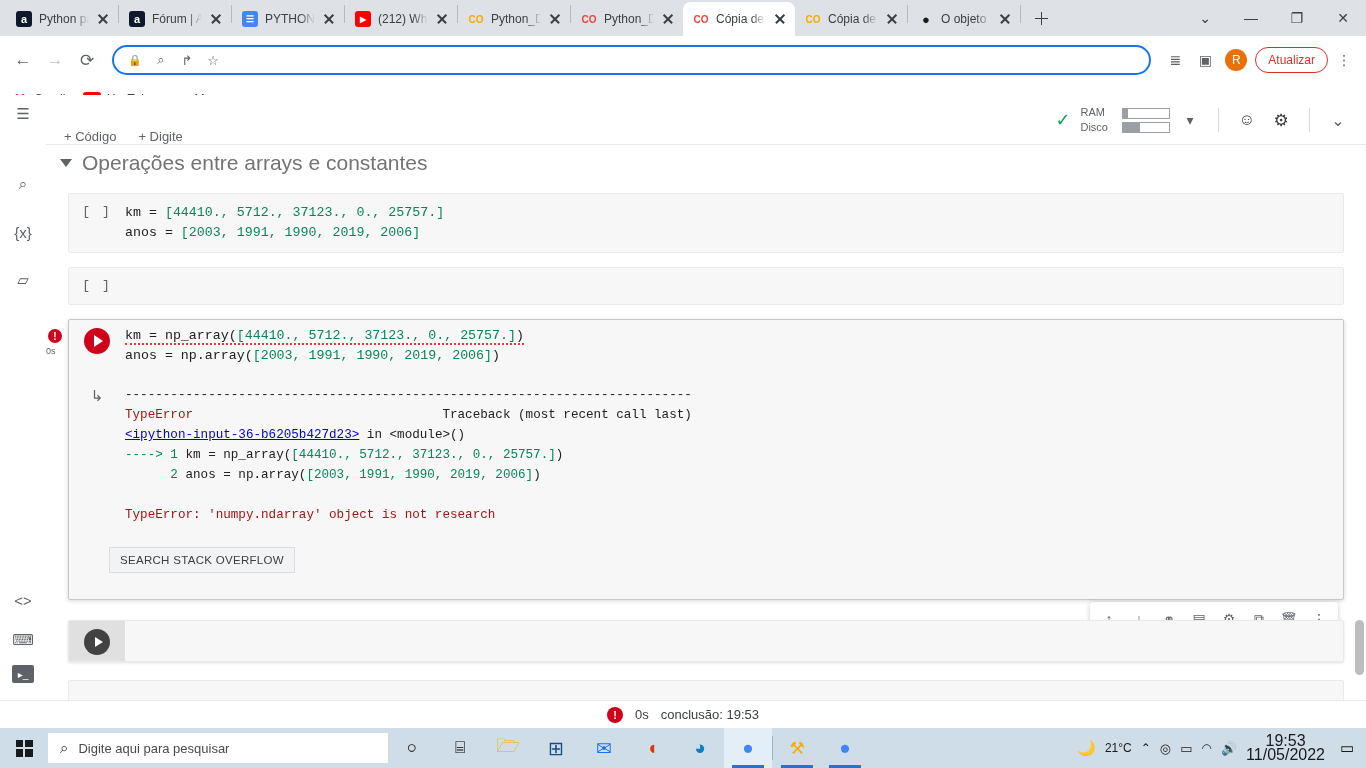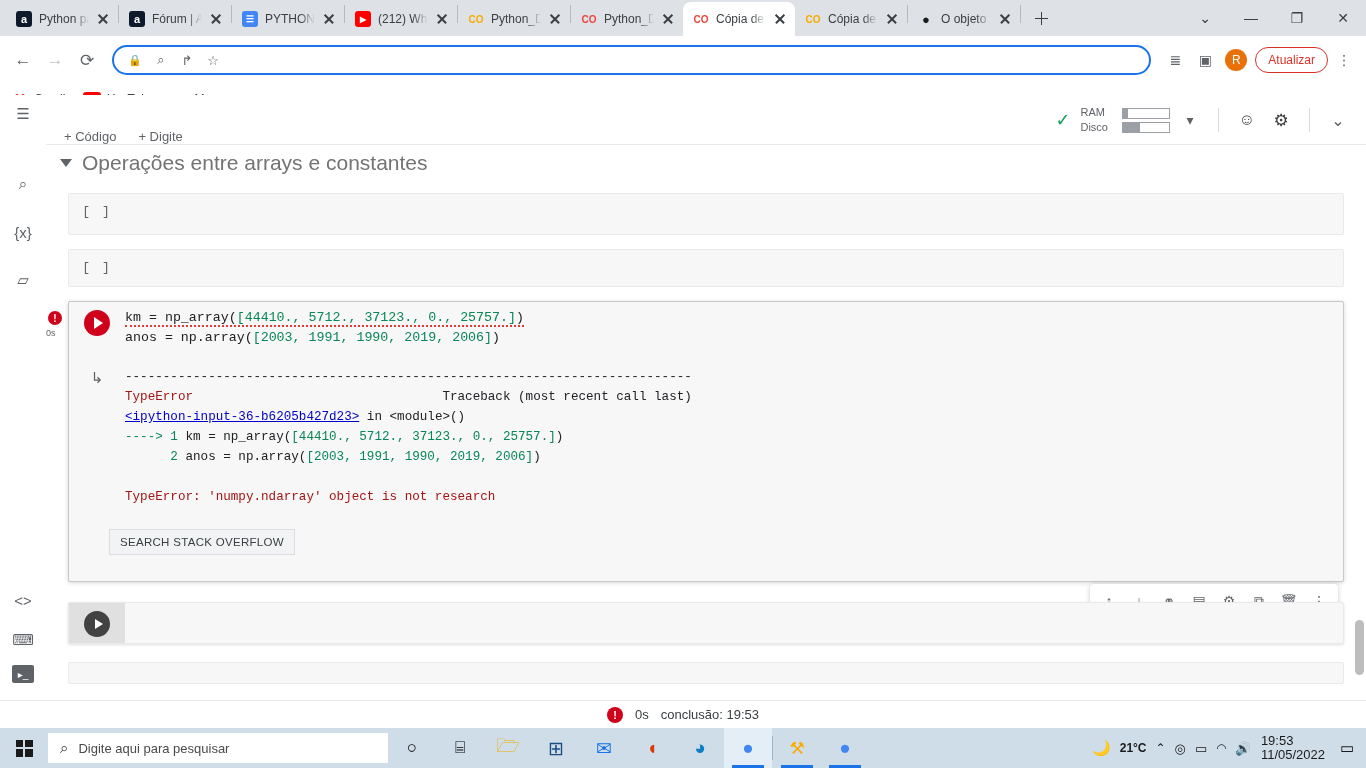--- a/index.html
+++ b/index.html
@@ -134,21 +134,21 @@
   .startbtn { width:48px; height:40px; display:flex; align-items:center; justify-content:center; }
   .winlogo { width:17px; height:17px; display:grid; grid-template-columns:1fr 1fr; grid-template-rows:1fr 1fr; gap:2px; }
   .winlogo i { background:#1a1a1a; display:block; }
   .searchbox { width:340px; height:30px; background:#ffffff; display:flex; align-items:center; gap:10px; padding:0 12px; font-size:13px; color:#3c4043; }
   .tbk { width:48px; height:40px; display:flex; align-items:center; justify-content:center; position:relative; }
   .tbk.active { background:#e3eef6; }
   .tbk.active::after { content:""; position:absolute; bottom:0; left:8px; right:8px; height:3px; background:#1a73e8; }
   .tbk.running::after { content:""; position:absolute; bottom:0; left:8px; right:8px; height:3px; background:#1a73e8; }
   .tray { position:absolute; right:0; top:0; height:40px; display:flex; align-items:center; gap:9px; padding-right:6px; }
   .tray .ti { display:flex; align-items:center; justify-content:center; color:#1a1a1a; font-size:14px; }
-  .clock { font-size:13px; color:#1a1a1a; line-height:14px; text-align:left; }
+  .clock { font-size:16px; color:#1a1a1a; line-height:14px; text-align:center; }
   .notif { width:26px; height:26px; display:flex; align-items:center; justify-content:center; font-size:15px; color:#1a1a1a; }
 
   .sep-v { width:1px; height:24px; background:#9fb4c4; }
 </style>
 </head>
 <body>
 
 <div class="browser">
 
   <div class="tabstrip">
@@ -302,20 +302,22 @@
         <div class="section-head">
           <span class="caret"></span>
           <span class="section-title">Operações entre arrays e constantes</span>
         </div>
 
         <div class="cellwrap" style="margin-top:8px;">
           <div class="cell">
             <div class="gutter">
               <span class="runbracket">[ ]</span>
             </div>
+            <div class="code"><span>km = <span class="num">[44410., 5712., 37123., 0., 25757.]</span></span>
+<span>anos = <span class="num">[2003, 1991, 1990, 2019, 2006]</span></span></div>
           </div>
         </div>
 
         <div class="cellwrap" style="margin-top:14px;">
           <div class="cell" style="min-height:38px;">
             <div class="gutter">
               <span class="runbracket">[ ]</span>
             </div>
             <div class="code"></div>
           </div>
@@ -435,21 +437,21 @@
   <div class="sep-v"></div>
   <div class="tbk running">
       <span style="color:#f9ab00;font-size:17px;">⚒</span>
     </div>
   <div class="tbk running">
       <span style="color:#4285f4;font-size:19px;">●</span>
     </div>
 
   <div class="tray">
     <span class="ti" style="font-size:15px;">🌙</span>
-    <span class="ti" style="font-size:12px;font-weight:bold;">21°C</span>
+    <span class="ti" style="font-size:12px;">21°C</span>
     <span class="ti" style="font-size:12px;">⌃</span>
     <span class="ti" style="font-size:13px;">◎</span>
     <span class="ti" style="font-size:13px;">▭</span>
     <span class="ti" style="font-size:12px;">◠</span>
     <span class="ti" style="font-size:13px;">🔊</span>
     <div class="clock">
       <div>19:53</div>
       <div>11/05/2022</div>
     </div>
     <span class="notif">▭</span>

